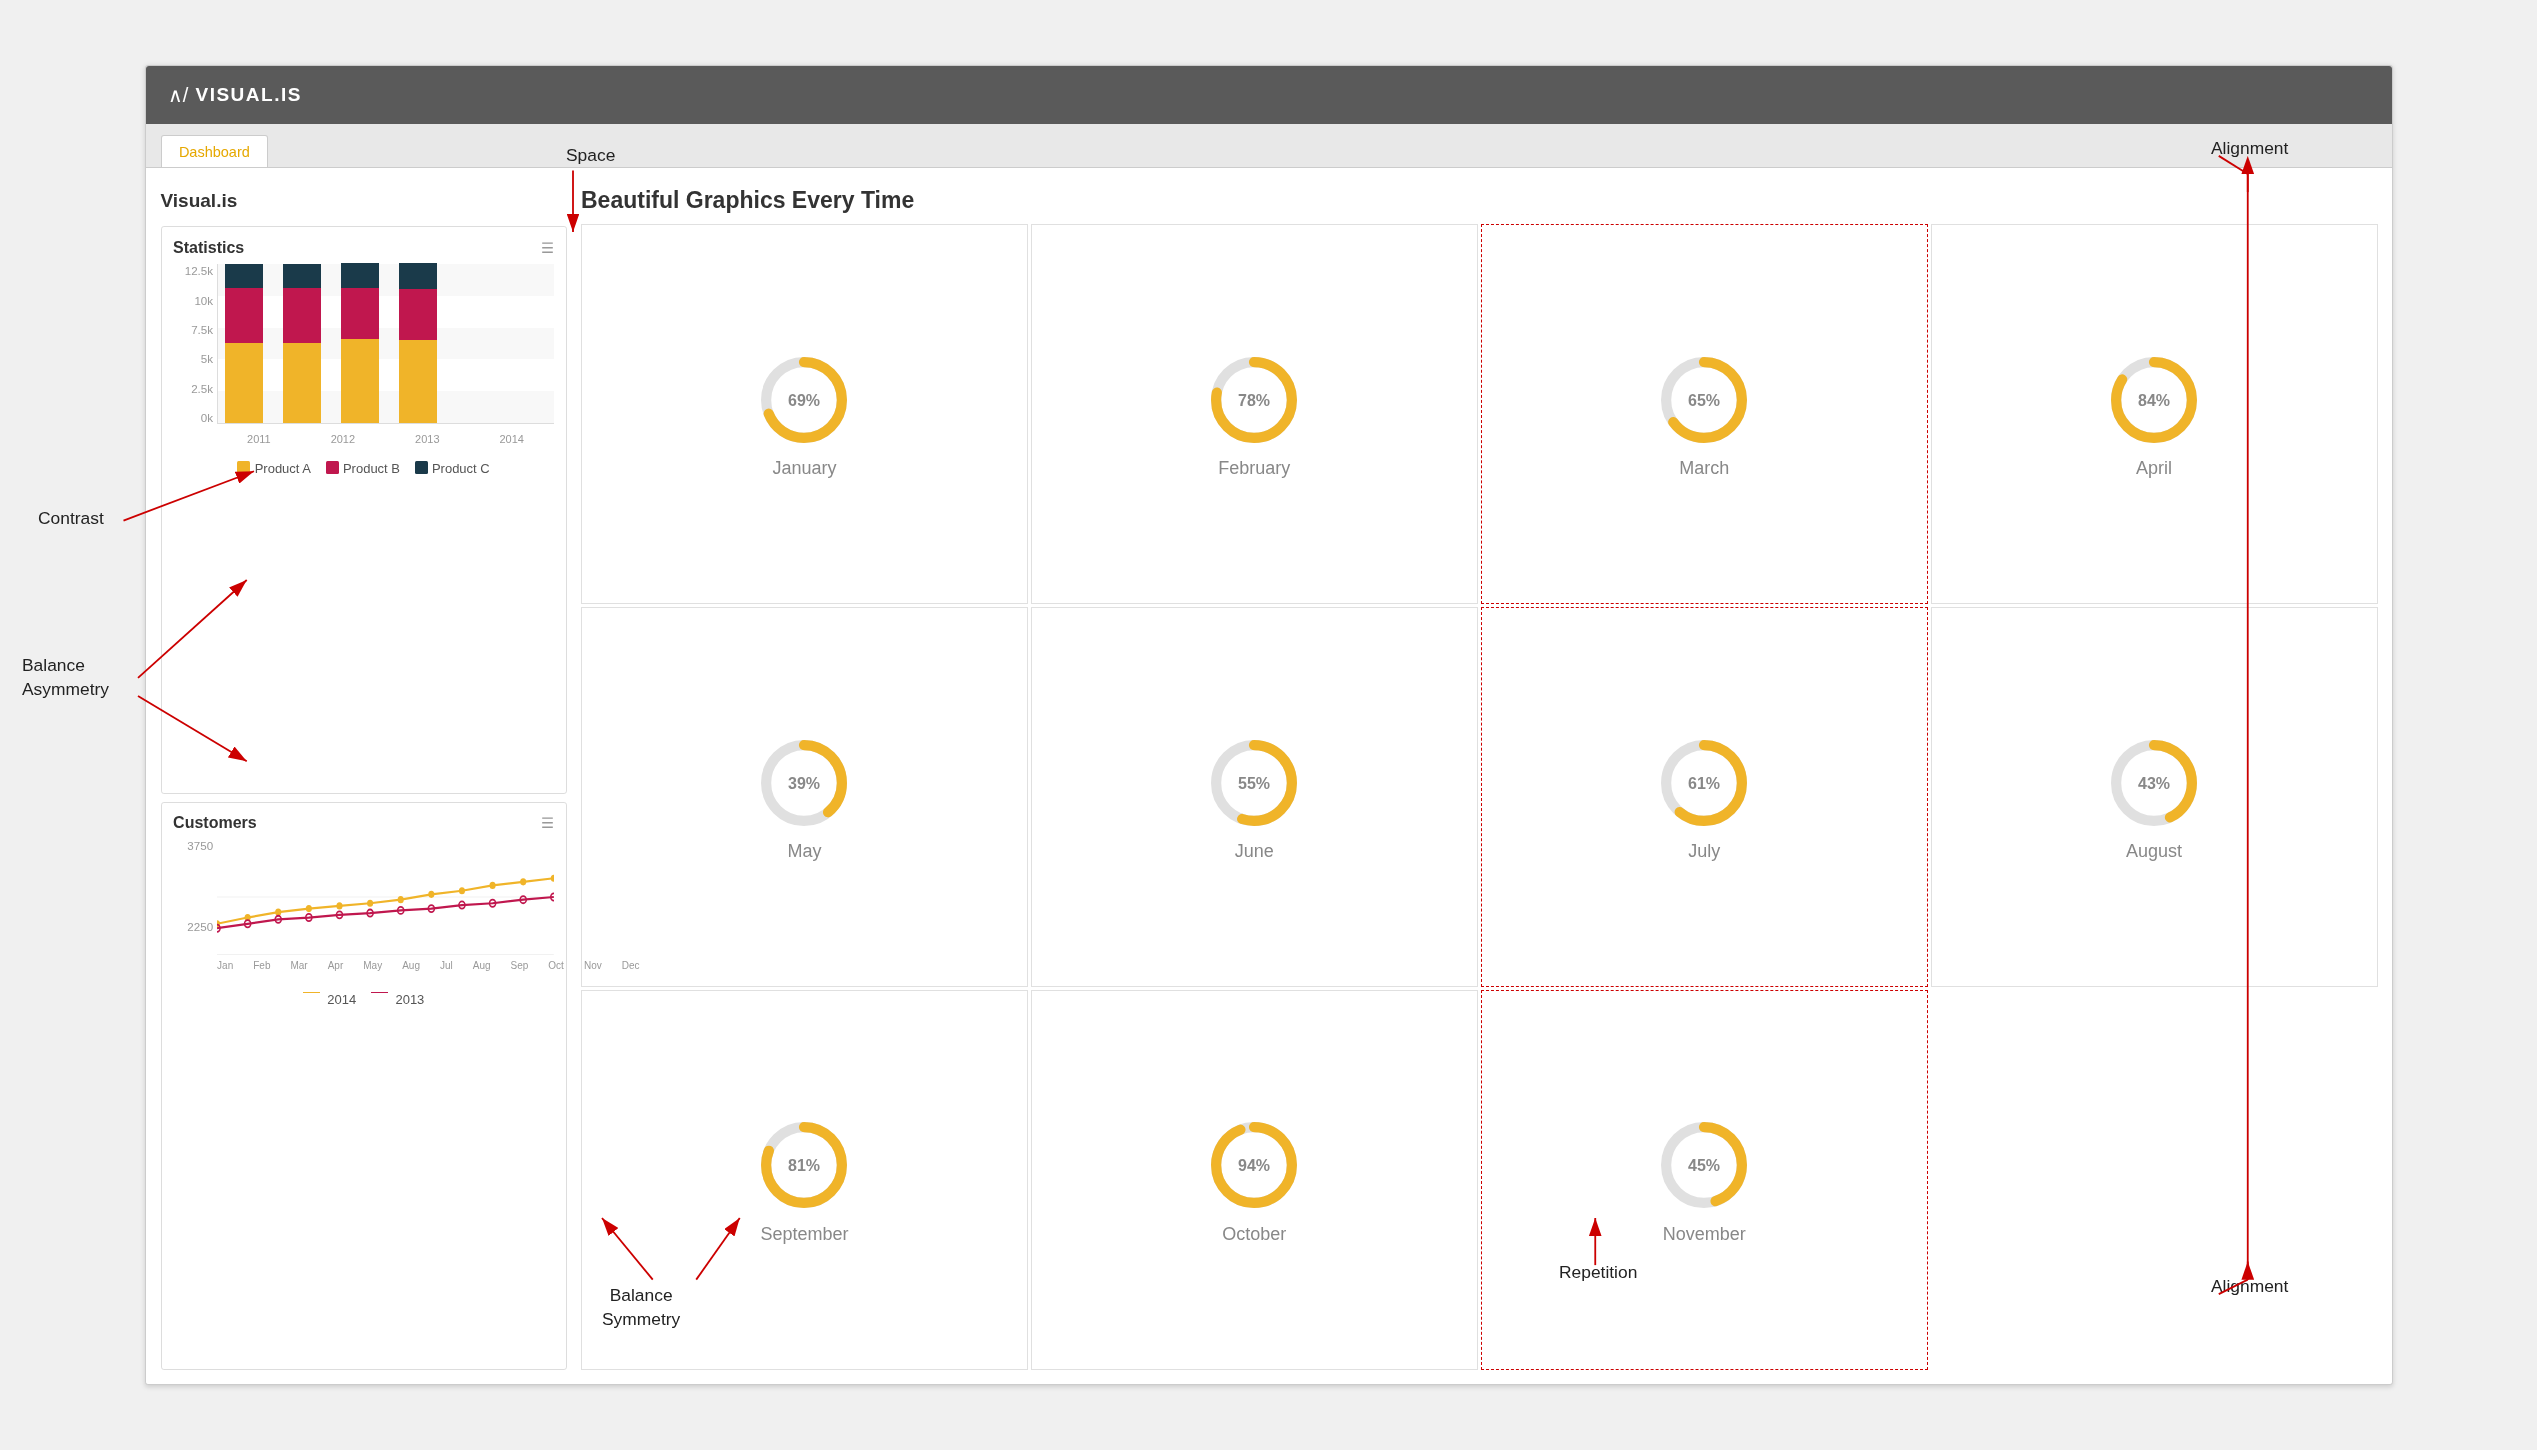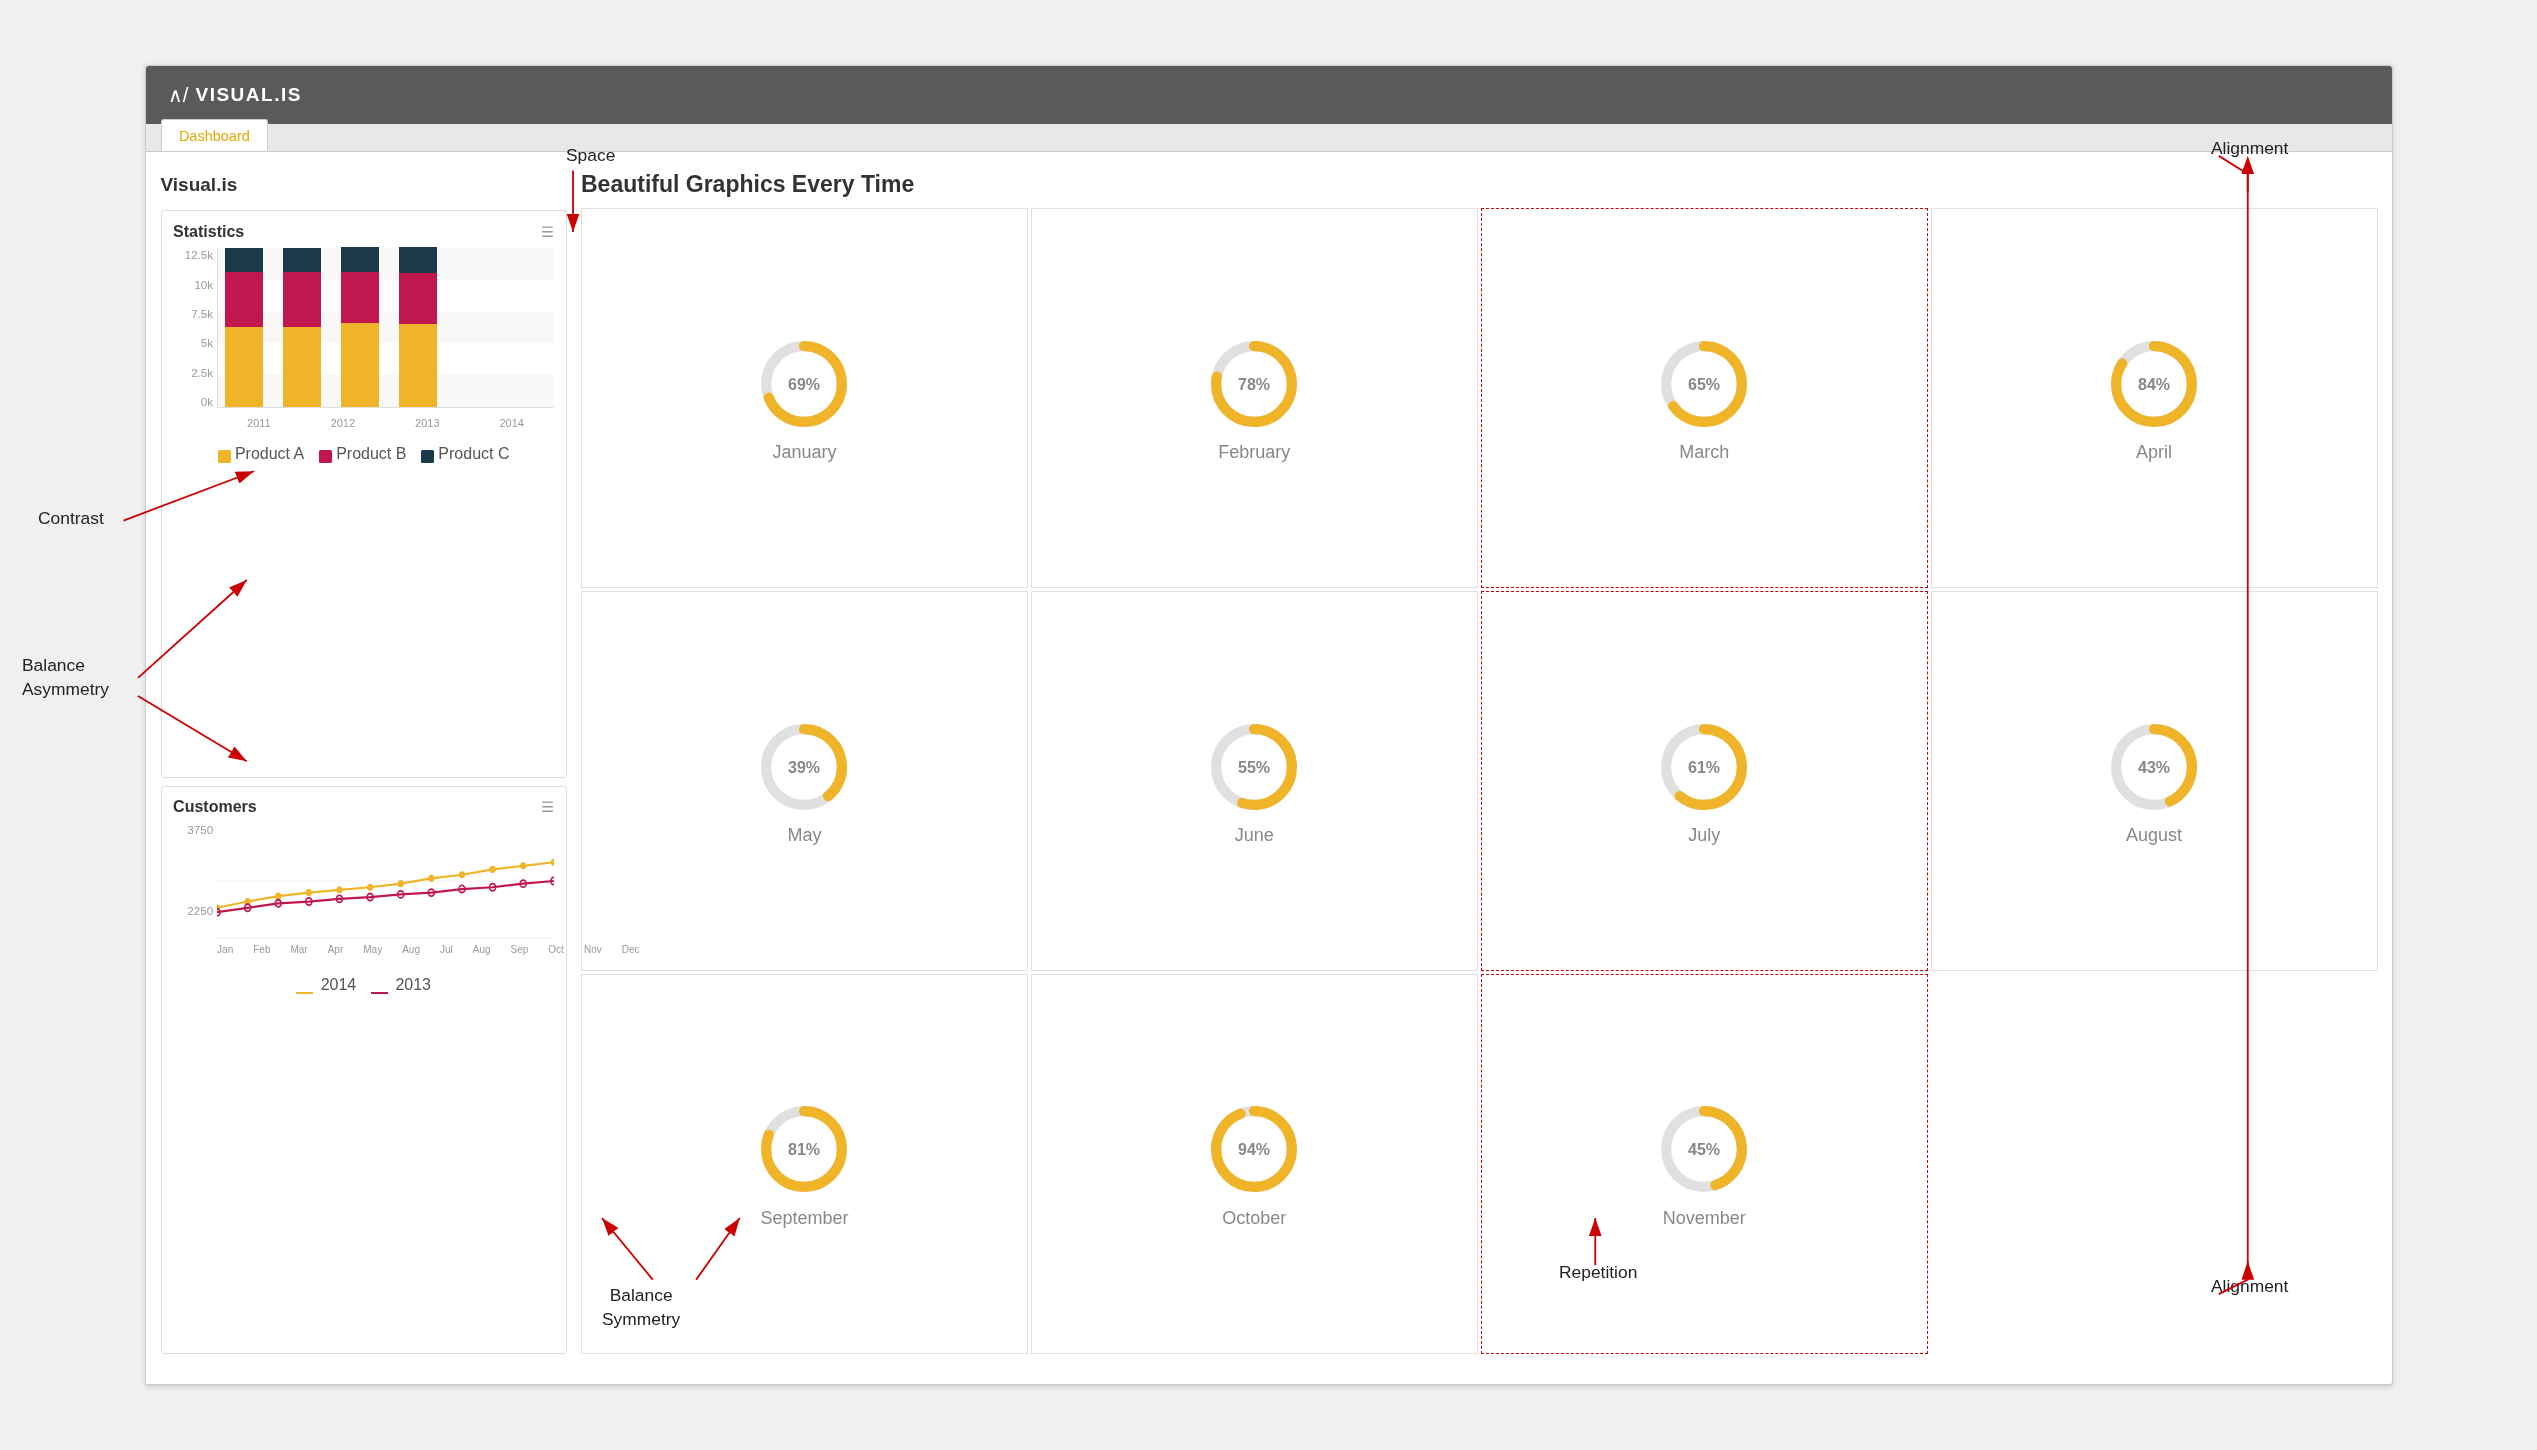--- a/index.html
+++ b/index.html
@@ -45,21 +45,21 @@
     .logo-text {
       color: #fff;
       font-size: 19px;
       font-weight: bold;
       letter-spacing: 1.5px;
     }
 
     
     .tab-bar {
       background: #e8e8e8;
-      height: 28px;
+      height: 44px;
       display: flex;
       align-items: flex-end;
       padding: 0 14.5px;
       border-bottom: 0.7px solid #ccc;
     }
     .tab {
       padding: 7.3px 17.4px;
       background: #fff;
       border: 0.7px solid #ccc;
       border-bottom: none;
@@ -175,23 +175,23 @@
       margin-top: 4.4px;
     }
     .chart-legend {
       display: flex;
       gap: 14.5px;
       justify-content: center;
       margin-top: 7.3px;
     }
     .legend-item {
       display: flex;
-      align-items: flex-end;
+      align-items: flex-start;
       gap: 4.4px;
-      font-size: 16px;
+      font-size: 13px;
       color: #555;
     }
     .legend-color {
       width: 13px;
       height: 13px;
       border-radius: 1.5px;
     }
 
     
     .line-chart-area {

